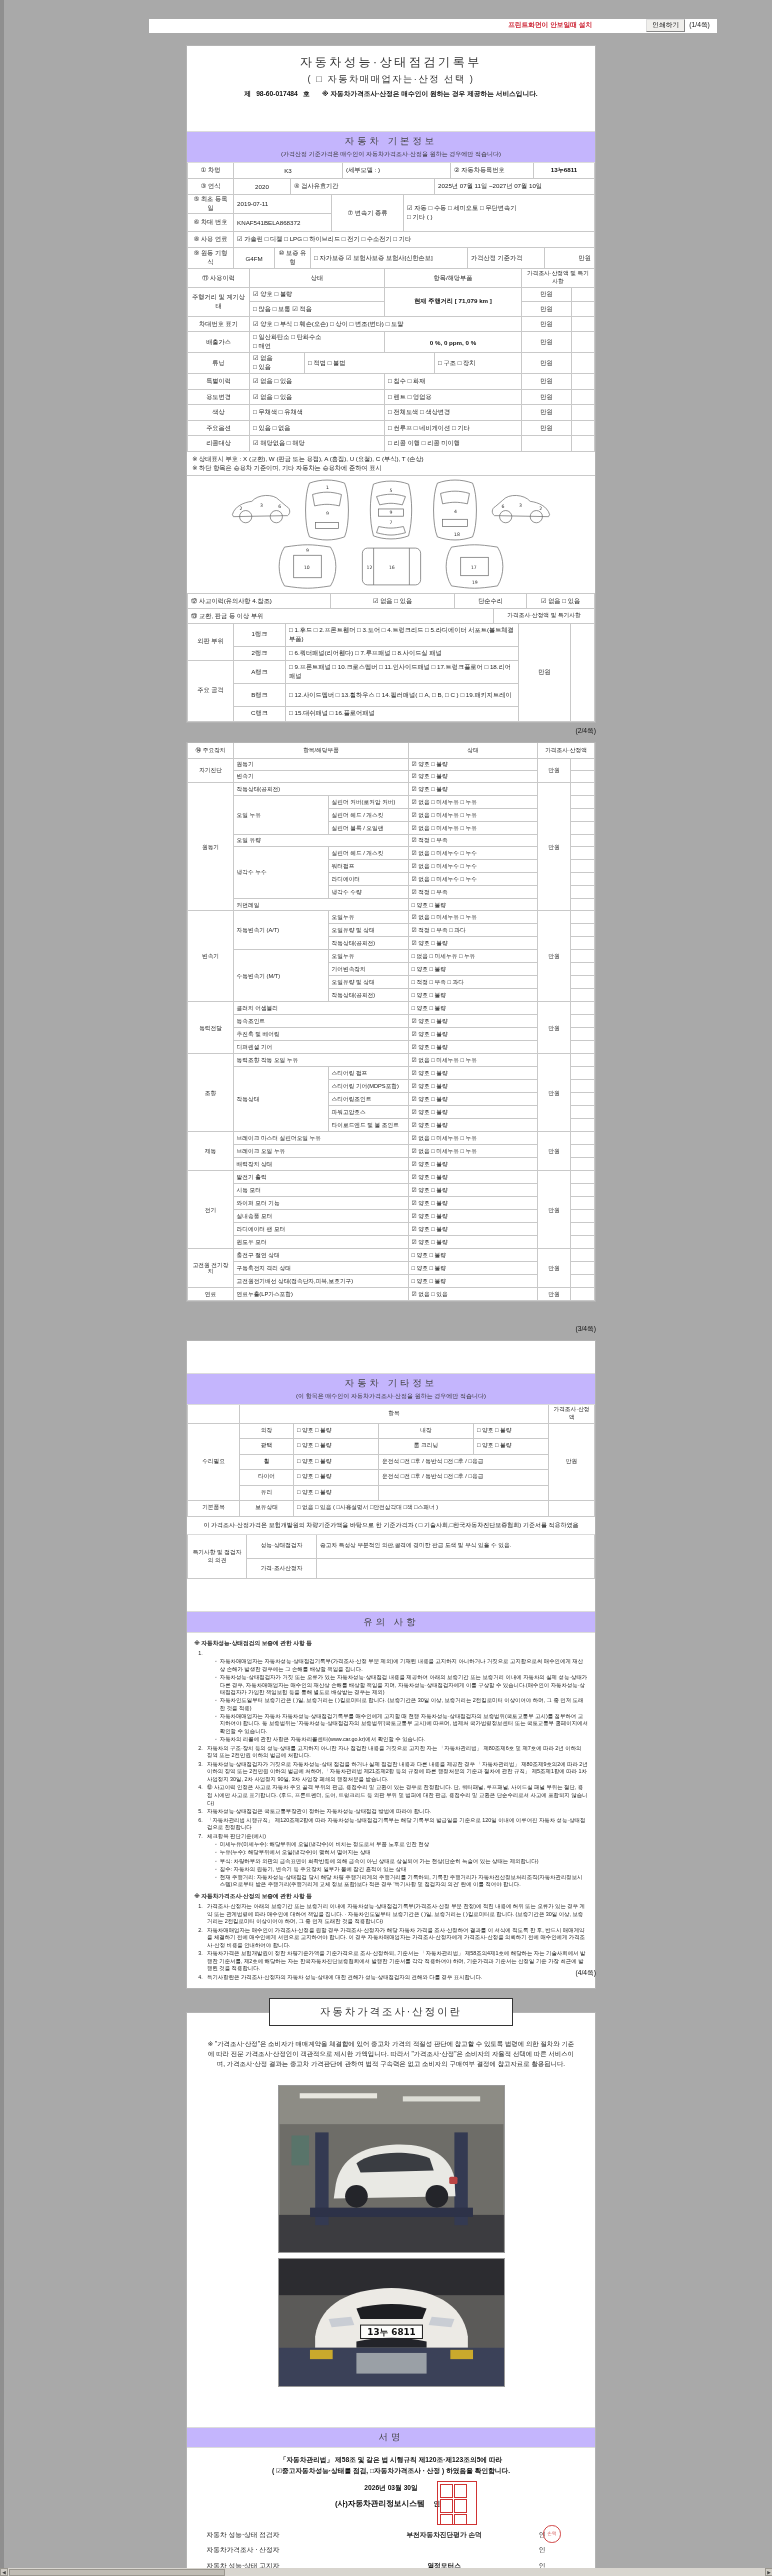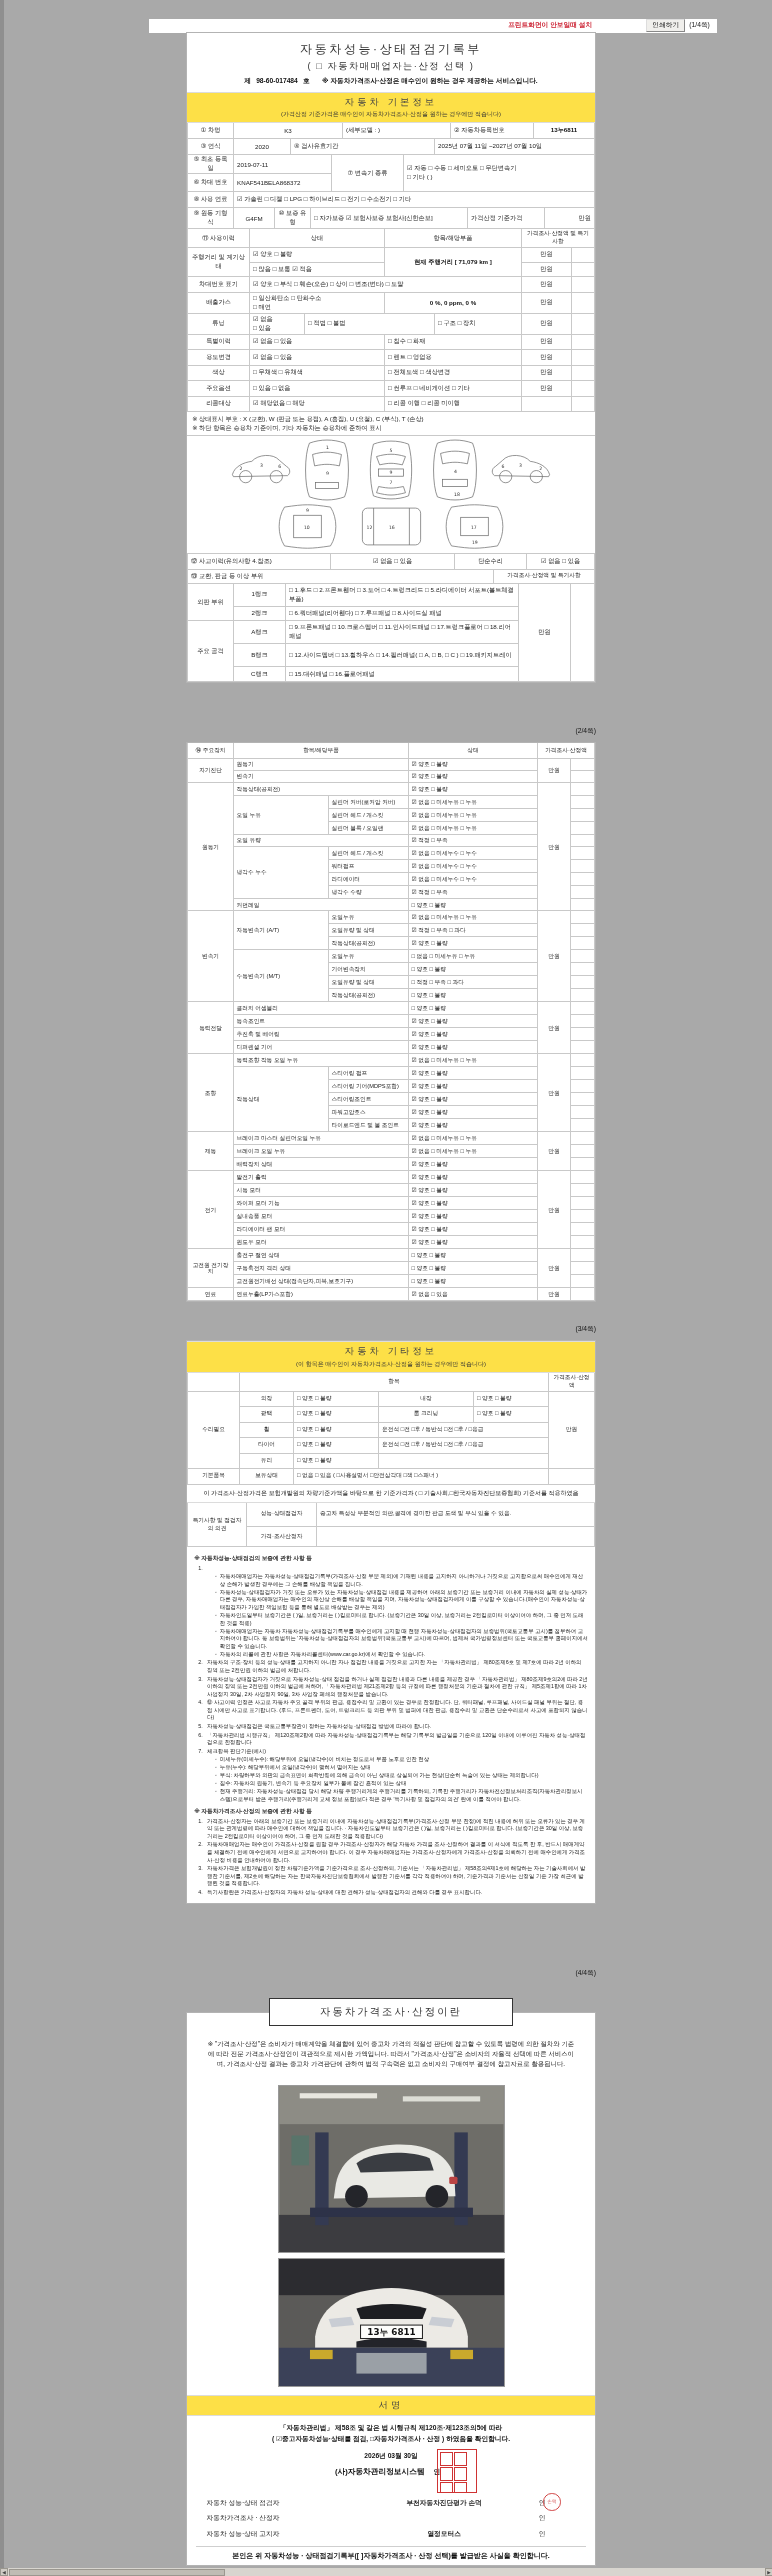--- a/index.html
+++ b/index.html
@@ -8,21 +8,21 @@
   .edge{position:absolute;left:0;top:0;width:4.1px;height:2576px;background:#8f8f8f;}
   .topbar{position:absolute;left:149px;top:18.5px;width:568px;height:14px;background:#fff;display:flex;align-items:center;justify-content:flex-end;box-sizing:border-box;padding-right:7.2px;}
   .rednote{color:#cc2233;font-weight:bold;font-size:6.7px;margin-right:54px;}
   .printbtn{font-size:6.7px;background:#f0efec;border:0.5px solid #888;border-top-color:#ddd;border-left-color:#ddd;padding:1px 5.2px;cursor:pointer;}
   .pglabel-inline{font-size:6.7px;margin-left:4.1px;color:#111;}
   .pglabel{position:absolute;left:186px;width:410px;text-align:right;font-size:6.7px;color:#111;}
   .card{position:absolute;left:186px;width:410px;background:#fff;border:0.5px solid #b3b3b3;box-sizing:border-box;}
   .dtitle{text-align:center;font-size:12px;letter-spacing:2.6px;color:#333;margin-top:8.2px;}
   .dsub{text-align:center;font-size:9.3px;letter-spacing:1.5px;color:#333;margin-top:2.1px;}
   .dno{display:flex;justify-content:center;gap:5.2px;font-size:6.7px;font-weight:bold;margin:4.1px 0 5.2px;color:#111;}
-  .sech{background:#fde047;border-top:0.5px solid #dcdcdc;border-bottom:0.5px solid #dcdcdc;text-align:center;padding:3.1px 0 3.1px;}
+  .sech{background:#c4b5fd;border-top:0.5px solid #dcdcdc;border-bottom:0.5px solid #dcdcdc;text-align:center;padding:3.1px 0 3.1px;margin-top:32px;}
   .st{font-size:9.3px;letter-spacing:3.1px;color:#444;}
   .sn{font-size:6px;color:#333;margin-top:1.5px;}
   .tbl{border-left:0.5px solid #c9c9c9;background:#fff;font-size:6.2px;}
   .r{display:flex;align-items:stretch;}
   .vc{display:flex;flex-direction:column;}
   .f1{flex:1;min-width:0;}
   .c{border-right:0.5px solid #c9c9c9;border-bottom:0.5px solid #c9c9c9;padding:1px 3.1px;display:flex;align-items:center;box-sizing:border-box;min-height:14.4px;}
   .ct{justify-content:center;text-align:center;}
   .rt{justify-content:flex-end;text-align:right;}
   .b{font-weight:bold;color:#111;}
@@ -58,21 +58,21 @@
 
 <div class="page">
   <div class="edge"></div>
 
   <div class="topbar">
     <span class="rednote">프린트화면이 안보일때 설치</span>
     <button class="printbtn">인쇄하기</button>
     <span class="pglabel-inline">(1/4쪽)</span>
   </div>
 
-  <div class="card" style="top:32px;">
+  <div class="card" style="top:45px;">
     <div class="dtitle">자동차성능·상태점검기록부</div>
     <div class="dsub">(  □ 자동차매매업자는·산정 선택  )</div>
     <div class="dno">
       <span>제</span>
       <span>98-60-017484</span>
       <span>호</span>
       <span style="margin-left:7.2px;">※ 자동차가격조사·산정은 매수인이 원하는 경우 제공하는 서비스입니다.</span>
     </div>
 
     <div class="sech">
@@ -728,20 +728,23 @@
             <div class="c f1">중고차 특성상 부분적인 외판,골격에 경미한 판금 도색 및 부식 있을 수 있음.</div>
           </div>
           <div class="r" style="min-height:20.6px;">
             <div class="c ct" style="width:70px;">가격·조사산정자</div>
             <div class="c f1"></div>
           </div>
         </div>
       </div>
     </div>
 
+    <div class="sech">
+      <div class="st">유의 사항</div>
+    </div>
     <div class="notes">
       <div class="bt">※ 자동차성능·상태점검의 보증에 관한 사항 등</div>
       <div class="nitem">
           <span class="nno">1.</span>
           <span></span>
         </div>
       <div class="nbul">
           <span>자동차매매업자는 자동차성능·상태점검기록부(가격조사·산정 부분 제외)에 기재된 내용을 고지하지 아니하거나 거짓으로 고지함으로써 매수인에게 재산상 손해가 발생한 경우에는 그 손해를 배상할 책임을 집니다.</span>
         </div>
       <div class="nbul">

